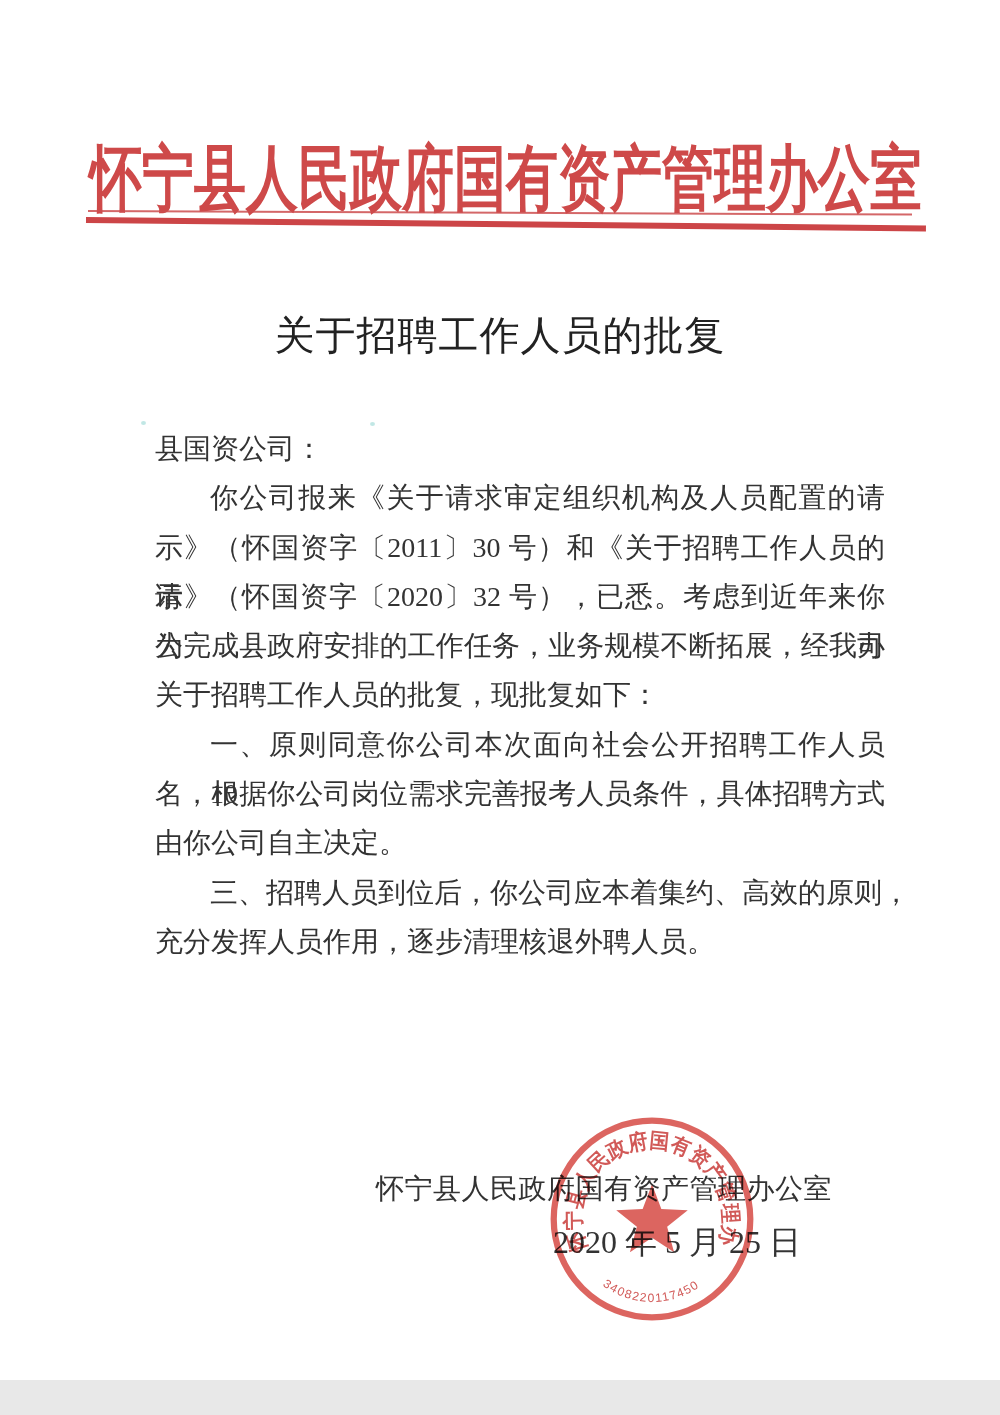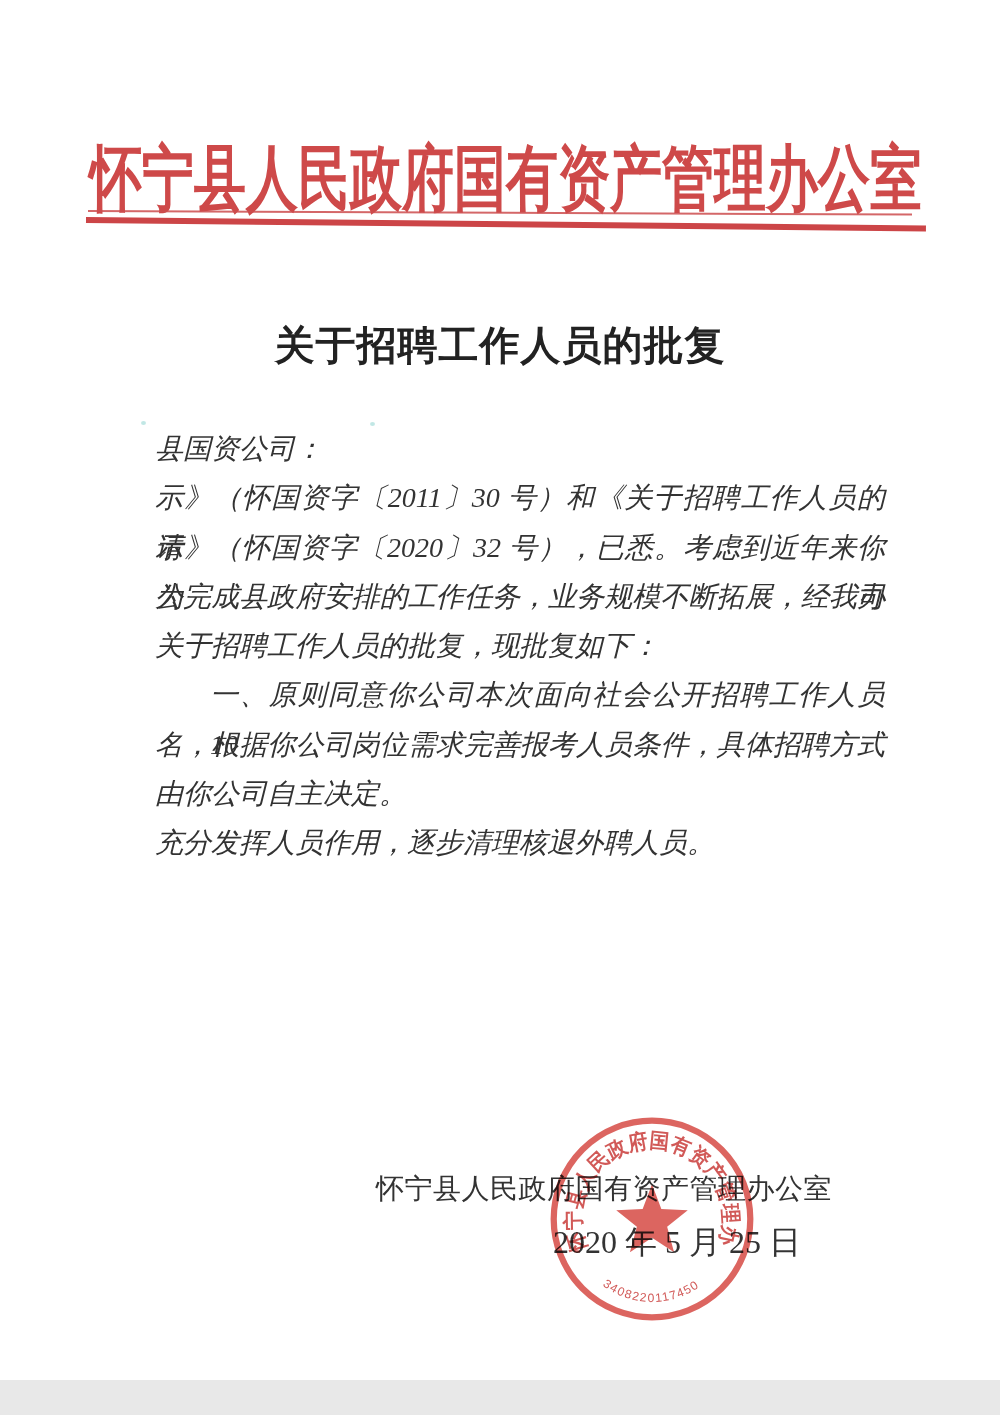--- a/index.html
+++ b/index.html
@@ -32,37 +32,36 @@
     background:#cc4c4e;opacity:.85;
     transform:rotate(0.25deg);transform-origin:left center;
   }
   .rule-thick{
     position:absolute;top:217px;left:86px;width:840px;height:5.5px;
     background:#cc4547;
     transform:rotate(0.58deg);transform-origin:left center;
   }
   
   .doc-title{
-    position:absolute;top:322px;left:0;width:1000px;margin:0;
+    position:absolute;top:312px;left:0;width:1000px;margin:0;
     text-align:center;
     font-family:"Liberation Sans","DejaVu Sans",sans-serif;
-    font-weight:bold;
+    font-weight:normal;
     font-size:40px;line-height:46px;
     color:#222;
     letter-spacing:1px;
   }
   
   .body-text{
     position:absolute;top:424px;left:155px;width:730px;
     font-size:28px;color:#333;
   }
   .bline{
     height:49.3px;line-height:49.3px;
     white-space:nowrap;
-    font-style:italic;
   }
   .bline.fill{
     white-space:normal;
     text-align:justify;
     text-align-last:justify;
   }
   .bline.ind{padding-left:55px;}
   .bline.ind.fill{width:675px;}
   
   .signature{
@@ -99,27 +98,29 @@
 
   <div class="letterhead">怀宁县人民政府国有资产管理办公室</div>
 
   <div class="rule-thin"></div>
   <div class="rule-thick"></div>
 
   <h1 class="doc-title">关于招聘工作人员的批复</h1>
 
   <div class="body-text">
     <div class="bline">县国资公司：</div>
+    <div class="bline ind fill">你公司报来《关于请求审定组织机构及人员配置的请</div>
     <div class="bline fill">示》（怀国资字〔2011〕30 号）和《关于招聘工作人员的请</div>
     <div class="bline fill">示》（怀国资字〔2020〕32 号），已悉。考虑到近年来你公司</div>
     <div class="bline fill">为完成县政府安排的工作任务，业务规模不断拓展，经我办</div>
     <div class="bline">关于招聘工作人员的批复，现批复如下：</div>
     <div class="bline ind fill">一、原则同意你公司本次面向社会公开招聘工作人员 10</div>
     <div class="bline fill">名，根据你公司岗位需求完善报考人员条件，具体招聘方式</div>
     <div class="bline">由你公司自主决定。</div>
+    <div class="bline ind">三、招聘人员到位后，你公司应本着集约、高效的原则，</div>
     <div class="bline">充分发挥人员作用，逐步清理核退外聘人员。</div>
   </div>
 
   <div class="signature">怀宁县人民政府国有资产管理办公室</div>
 
   <div class="sign-date">2020 年 5 月 25 日</div>
 
   <svg class="seal" viewBox="0 0 220 220" xmlns="http://www.w3.org/2000/svg">
     <defs>
       <path id="sealTopArc" d="M 42.9,141.3 A 74,74 0 1 1 177.1,141.3" fill="none"></path>

